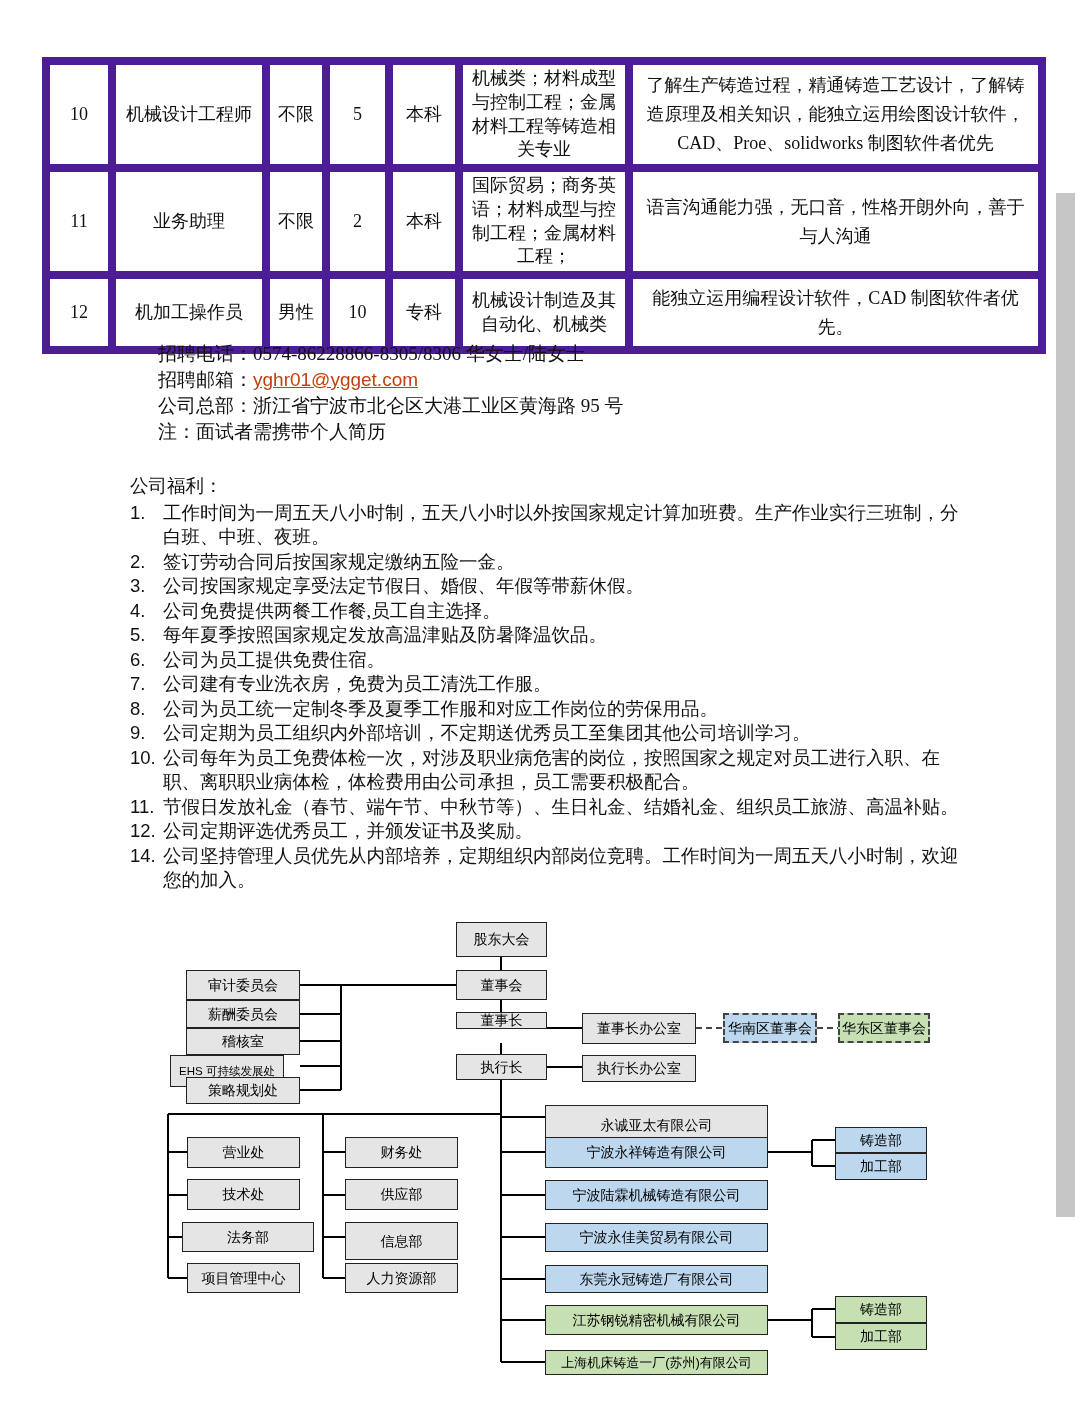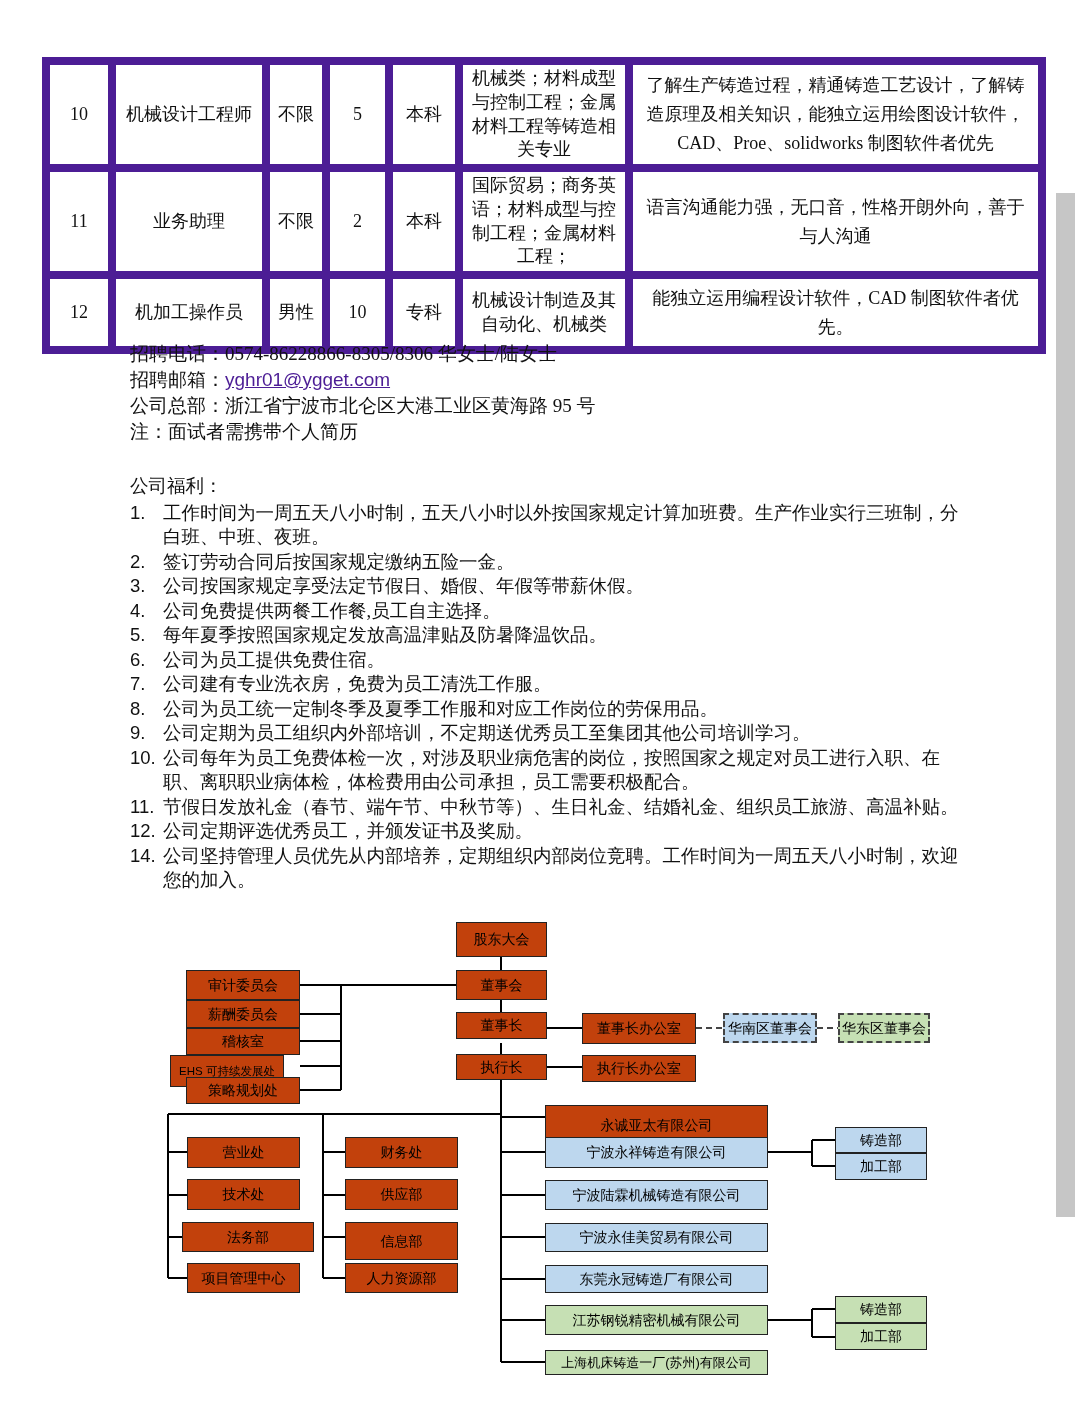--- a/index.html
+++ b/index.html
@@ -9,35 +9,35 @@
   
   table.jobs{position:absolute;left:42px;top:57px;width:996px;border-collapse:collapse;
              table-layout:fixed;font-family:"Liberation Serif",serif;}
   .jobs td{border:8px solid #4c1d95;text-align:center;vertical-align:middle;
            font-size:18px;line-height:1.32;padding:2px 6px;word-break:break-word;}
   .jobs td.req{line-height:1.6;}
 
   
   .contact{position:absolute;left:130px;top:341px;font-size:19px;line-height:26px;
            font-family:"Liberation Serif",serif;}
-  .contact .row{white-space:nowrap;}
-  .contact a{color:#4c1d95;text-decoration:underline;font-family:"Liberation Sans",sans-serif;}
+  .contact .row{white-space:nowrap;margin-left:28px;}
+  .contact a{color:#c2410c;text-decoration:underline;font-family:"Liberation Sans",sans-serif;}
 
   
   .benefits{position:absolute;left:130px;top:474px;width:832px;font-size:18.5px;
             line-height:24.5px;font-family:"Liberation Serif",serif;}
   .benefits .title{margin-bottom:2px;}
   .benefit-item{display:flex;}
   .benefit-item .no{flex:0 0 33px;font-family:"Liberation Sans",sans-serif;}
   .benefit-item .txt{flex:1;}
 
   
   .org{position:absolute;left:0;top:900px;width:1080px;height:527px;}
   .org svg{position:absolute;left:0;top:0;}
-  .ob{position:absolute;box-sizing:border-box;border:1.5px solid #222;background:#c2410c;
+  .ob{position:absolute;box-sizing:border-box;border:1.5px solid #222;background:#e5e5e5;
       display:flex;align-items:center;justify-content:center;text-align:center;
       font-size:14px;line-height:1.05;color:#000;}
   .ob.blue{background:#bdd7ee;}
   .ob.green{background:#c6e0b4;}
   .ob.dash{border:2px dashed #444;}
   .ob.sm{font-size:11.5px;}
   .ob.md{font-size:13px;}
 
   
   .scrollbar{position:absolute;left:1056px;top:193px;width:19px;height:1024px;
@@ -195,21 +195,21 @@
         <line x1="812" y1="437" x2="835" y2="437"></line>
       </g>
       <g stroke="#444" stroke-width="2" stroke-dasharray="6,4">
         <line x1="696" y1="128" x2="723" y2="128"></line>
         <line x1="817" y1="128" x2="838" y2="128"></line>
       </g>
     </svg>
 
     <div class="ob" style="left:456px;top:22px;width:91px;height:35px">股东大会</div>
     <div class="ob" style="left:456px;top:70px;width:91px;height:30px">董事会</div>
-    <div class="ob" style="left:456px;top:112px;width:91px;height:27px">董事长</div>
+    <div class="ob" style="left:456px;top:112px;width:91px;height:17px">董事长</div>
     <div class="ob" style="left:456px;top:154px;width:91px;height:26px">执行长</div>
 
     <div class="ob" style="left:186px;top:70px;width:114px;height:30px">审计委员会</div>
     <div class="ob" style="left:186px;top:100px;width:114px;height:28px">薪酬委员会</div>
     <div class="ob" style="left:186px;top:128px;width:114px;height:27px">稽核室</div>
     <div class="ob sm" style="left:170px;top:155px;width:114px;height:32px">EHS 可持续发展处</div>
     <div class="ob" style="left:186px;top:177px;width:114px;height:27px">策略规划处</div>
 
     <div class="ob" style="left:582px;top:113px;width:114px;height:31px">董事长办公室</div>
     <div class="ob" style="left:582px;top:155px;width:114px;height:27px">执行长办公室</div>

